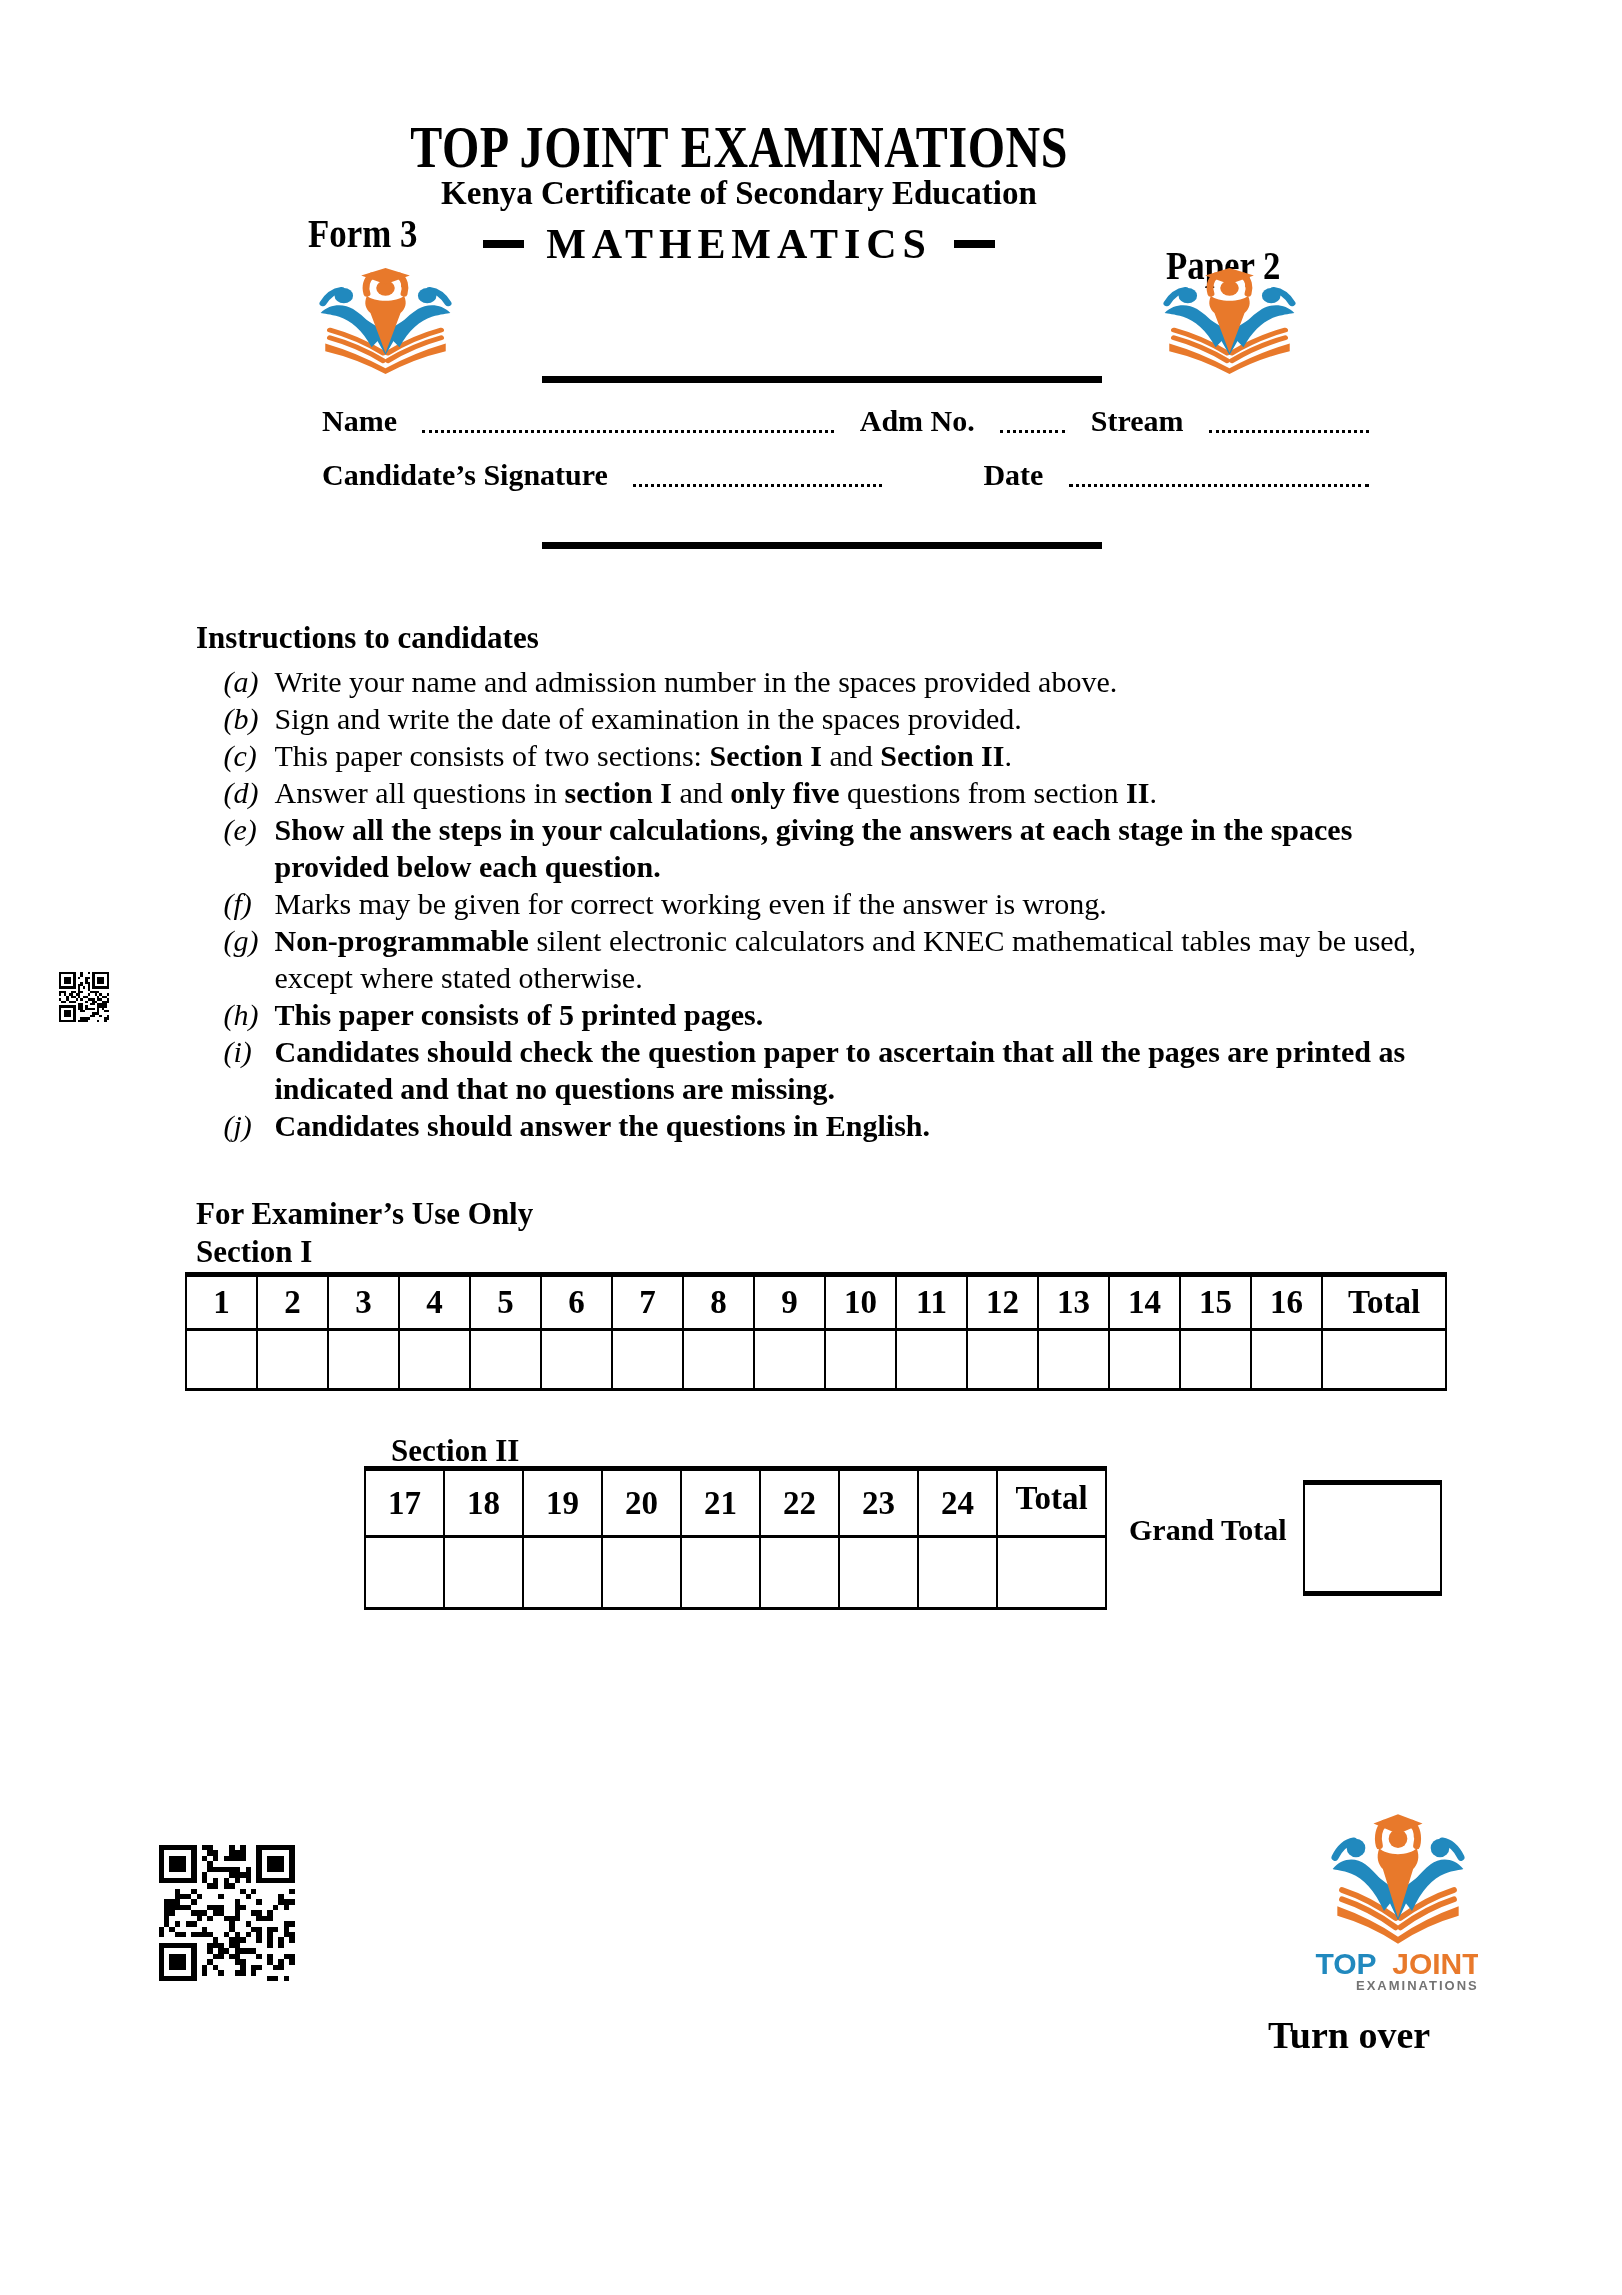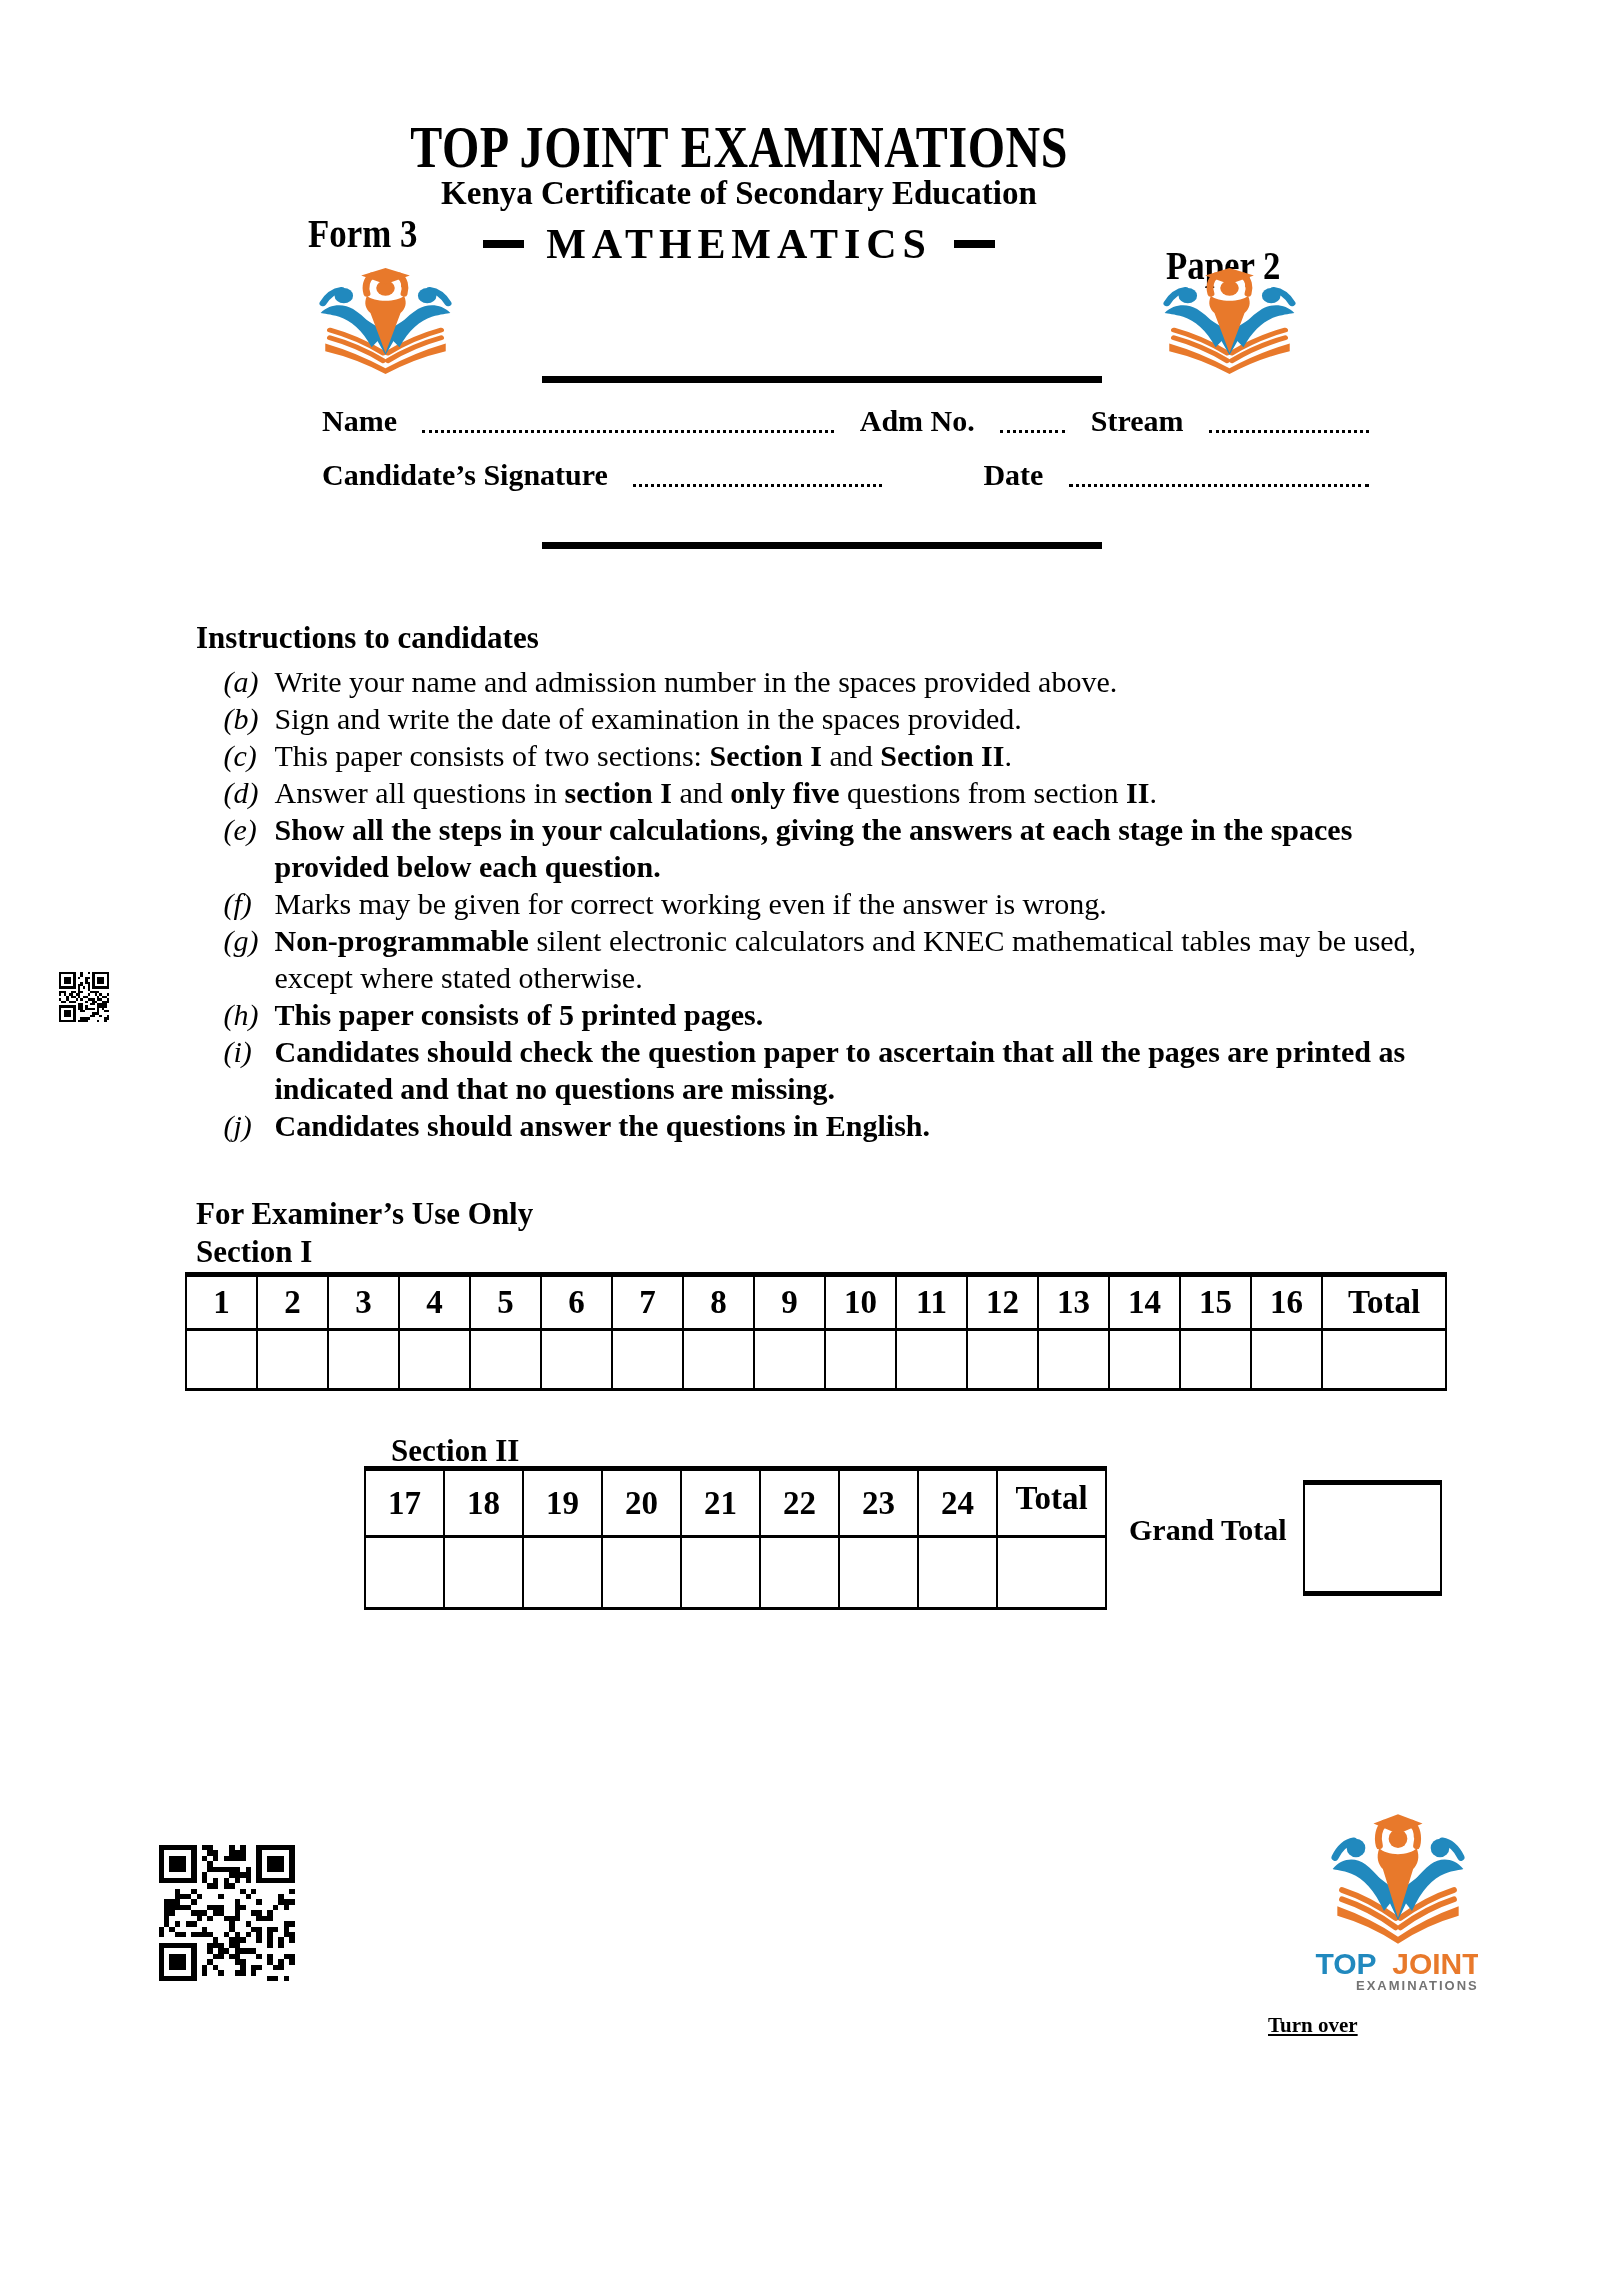--- a/index.html
+++ b/index.html
@@ -67,21 +67,21 @@
   #section2-table th { height:68px; vertical-align:middle; }
   #section2-table th.total { vertical-align:top; padding-top:9.2px; }
   #section2-table td { height:72px; }
 
   .grand-total-label { position:absolute; left:1129px; top:1513px; font-size:30px; font-weight:bold; }
   .gt-box { position:absolute; left:1303px; top:1480px; width:139px; height:116px;
     border-top:5.9px solid #000; border-bottom:5.9px solid #000;
     border-left:2.6px solid #000; border-right:2.6px solid #000; background:#fff; }
 
   .copyright { top:1908px; font-size:31px; font-weight:bold; font-style:italic; }
-  .turn-over { position:absolute; left:1268px; top:2013px; font-size:21px; font-weight:bold;text-decoration:underline; }
+  .turn-over { position:absolute; left:1268px; top:2013px; font-size:38px; font-weight:bold; }
 
   .logo-bottom { position:absolute; left:1314px; top:1813px; width:168px; text-align:center; }
   .logo-word { font-family:"Liberation Sans","DejaVu Sans",sans-serif; font-weight:bold; font-size:30px; letter-spacing:0px; line-height:1.0; margin-top:1.3px; white-space:nowrap; }
   .logo-sub  { font-family:"Liberation Sans","DejaVu Sans",sans-serif; font-weight:bold; font-size:13px; letter-spacing:2px; margin-left:42px; line-height:1.1; text-align:left; }
   .svg-defs { position:absolute; width:0; height:0; }
 </style>
 </head>
 <body>
 
 <svg class="svg-defs" aria-hidden="true">

